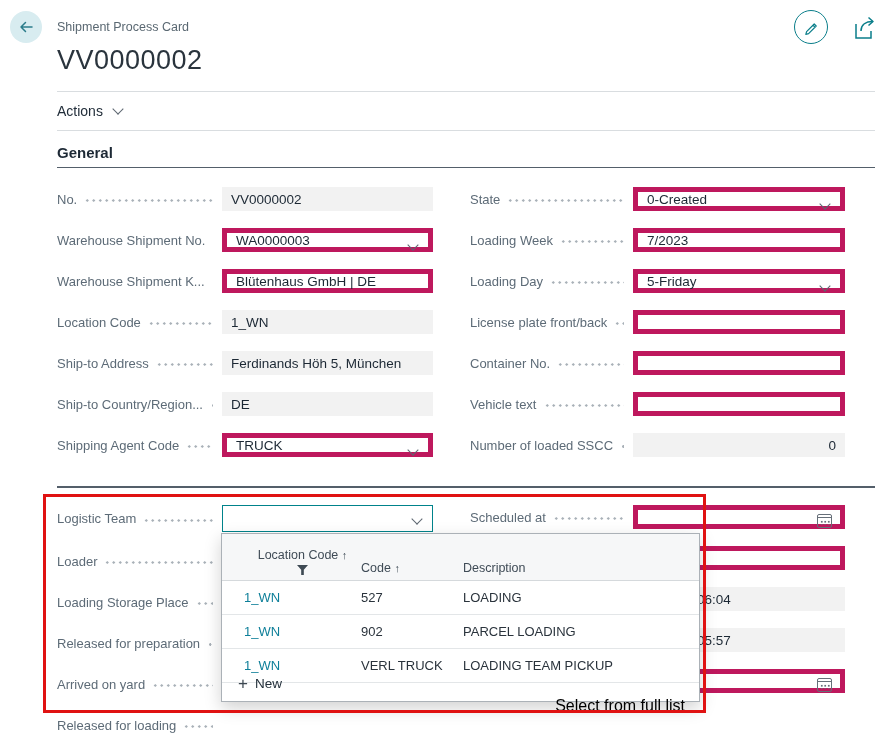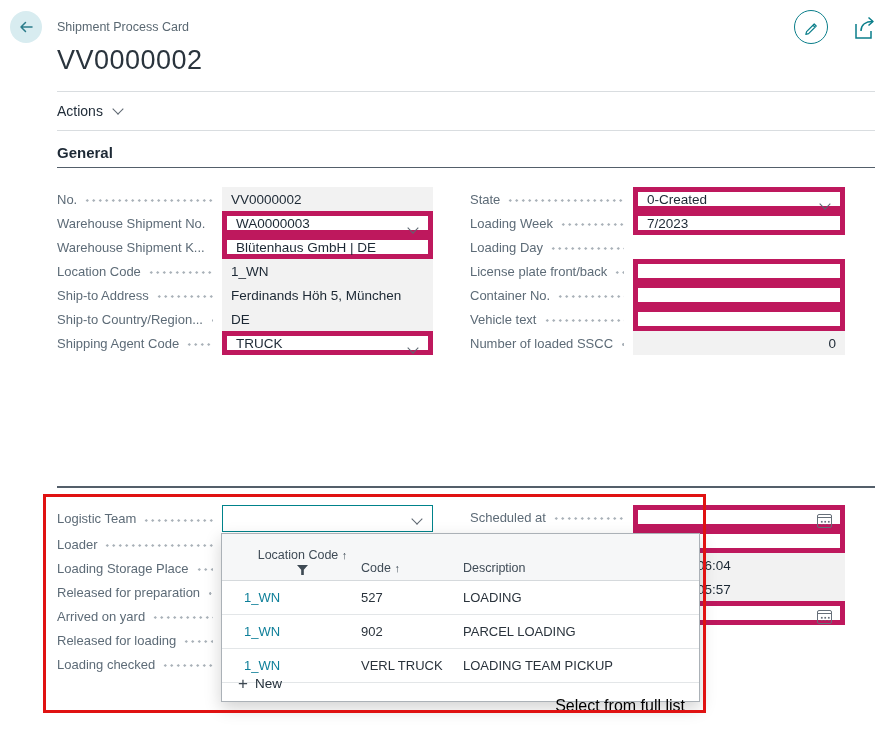--- a/index.html
+++ b/index.html
@@ -16,21 +16,21 @@
   .share-btn{left:853px;top:15px;width:24px;height:26px;cursor:pointer;}
   .title{left:57px;top:45px;font-size:27px;font-weight:400;color:#2a343d;letter-spacing:.5px;}
   .hr{height:1px;background:#d9dde0;left:57px;right:4px;}
   .hr.dark{background:#545f6a;}
   .actions{left:57px;top:103px;font-size:14px;color:#222e3a;display:flex;align-items:center;gap:11px;cursor:pointer;}
   .chev{width:7px;height:7px;border-right:1.4px solid #5d6771;border-bottom:1.4px solid #5d6771;
         transform:rotate(45deg);display:inline-block;}
   .section-title{left:57px;top:144px;font-size:15px;font-weight:bold;color:#1d2935;}
 
   
-  .rows{display:flex;flex-direction:column;gap:0;}
+  .rows{display:flex;flex-direction:column;gap:17px;}
   .frow{display:flex;align-items:center;height:24px;}
   .lz{width:165px;display:flex;align-items:center;box-sizing:border-box;padding-right:7px;}
   .rz .lz{width:163px;text-align:center;}
   .lbl{font-size:13px;color:#5d6b77;white-space:nowrap;}
   .dots{flex:1;height:3px;margin:3px 2px 0 7px;
         background-image:radial-gradient(circle,#a9b1b8 1.1px,transparent 1.4px);
         background-size:6.5px 3px;background-repeat:repeat-x;background-position:left center;}
   .fld{position:relative;width:211px;height:24px;box-sizing:border-box;font-size:13.5px;
        display:flex;align-items:center;padding:0 9px;color:#1c2834;}
   .rz .fld{width:212px;}
@@ -208,20 +208,24 @@
         </div>
       <div class="fld inp">
           <span class="val">7/2023</span>
         </div>
     </div>
     <div class="frow">
       <div class="lz">
           <span class="lbl">Loading Day</span>
           <span class="dots"></span>
         </div>
+      <div class="fld inp">
+          <span class="val">5-Friday</span>
+          <span class="chev"></span>
+        </div>
     </div>
     <div class="frow">
       <div class="lz">
           <span class="lbl">License plate front/back</span>
           <span class="dots"></span>
         </div>
       <div class="fld inp"></div>
     </div>
     <div class="frow">
       <div class="lz">

